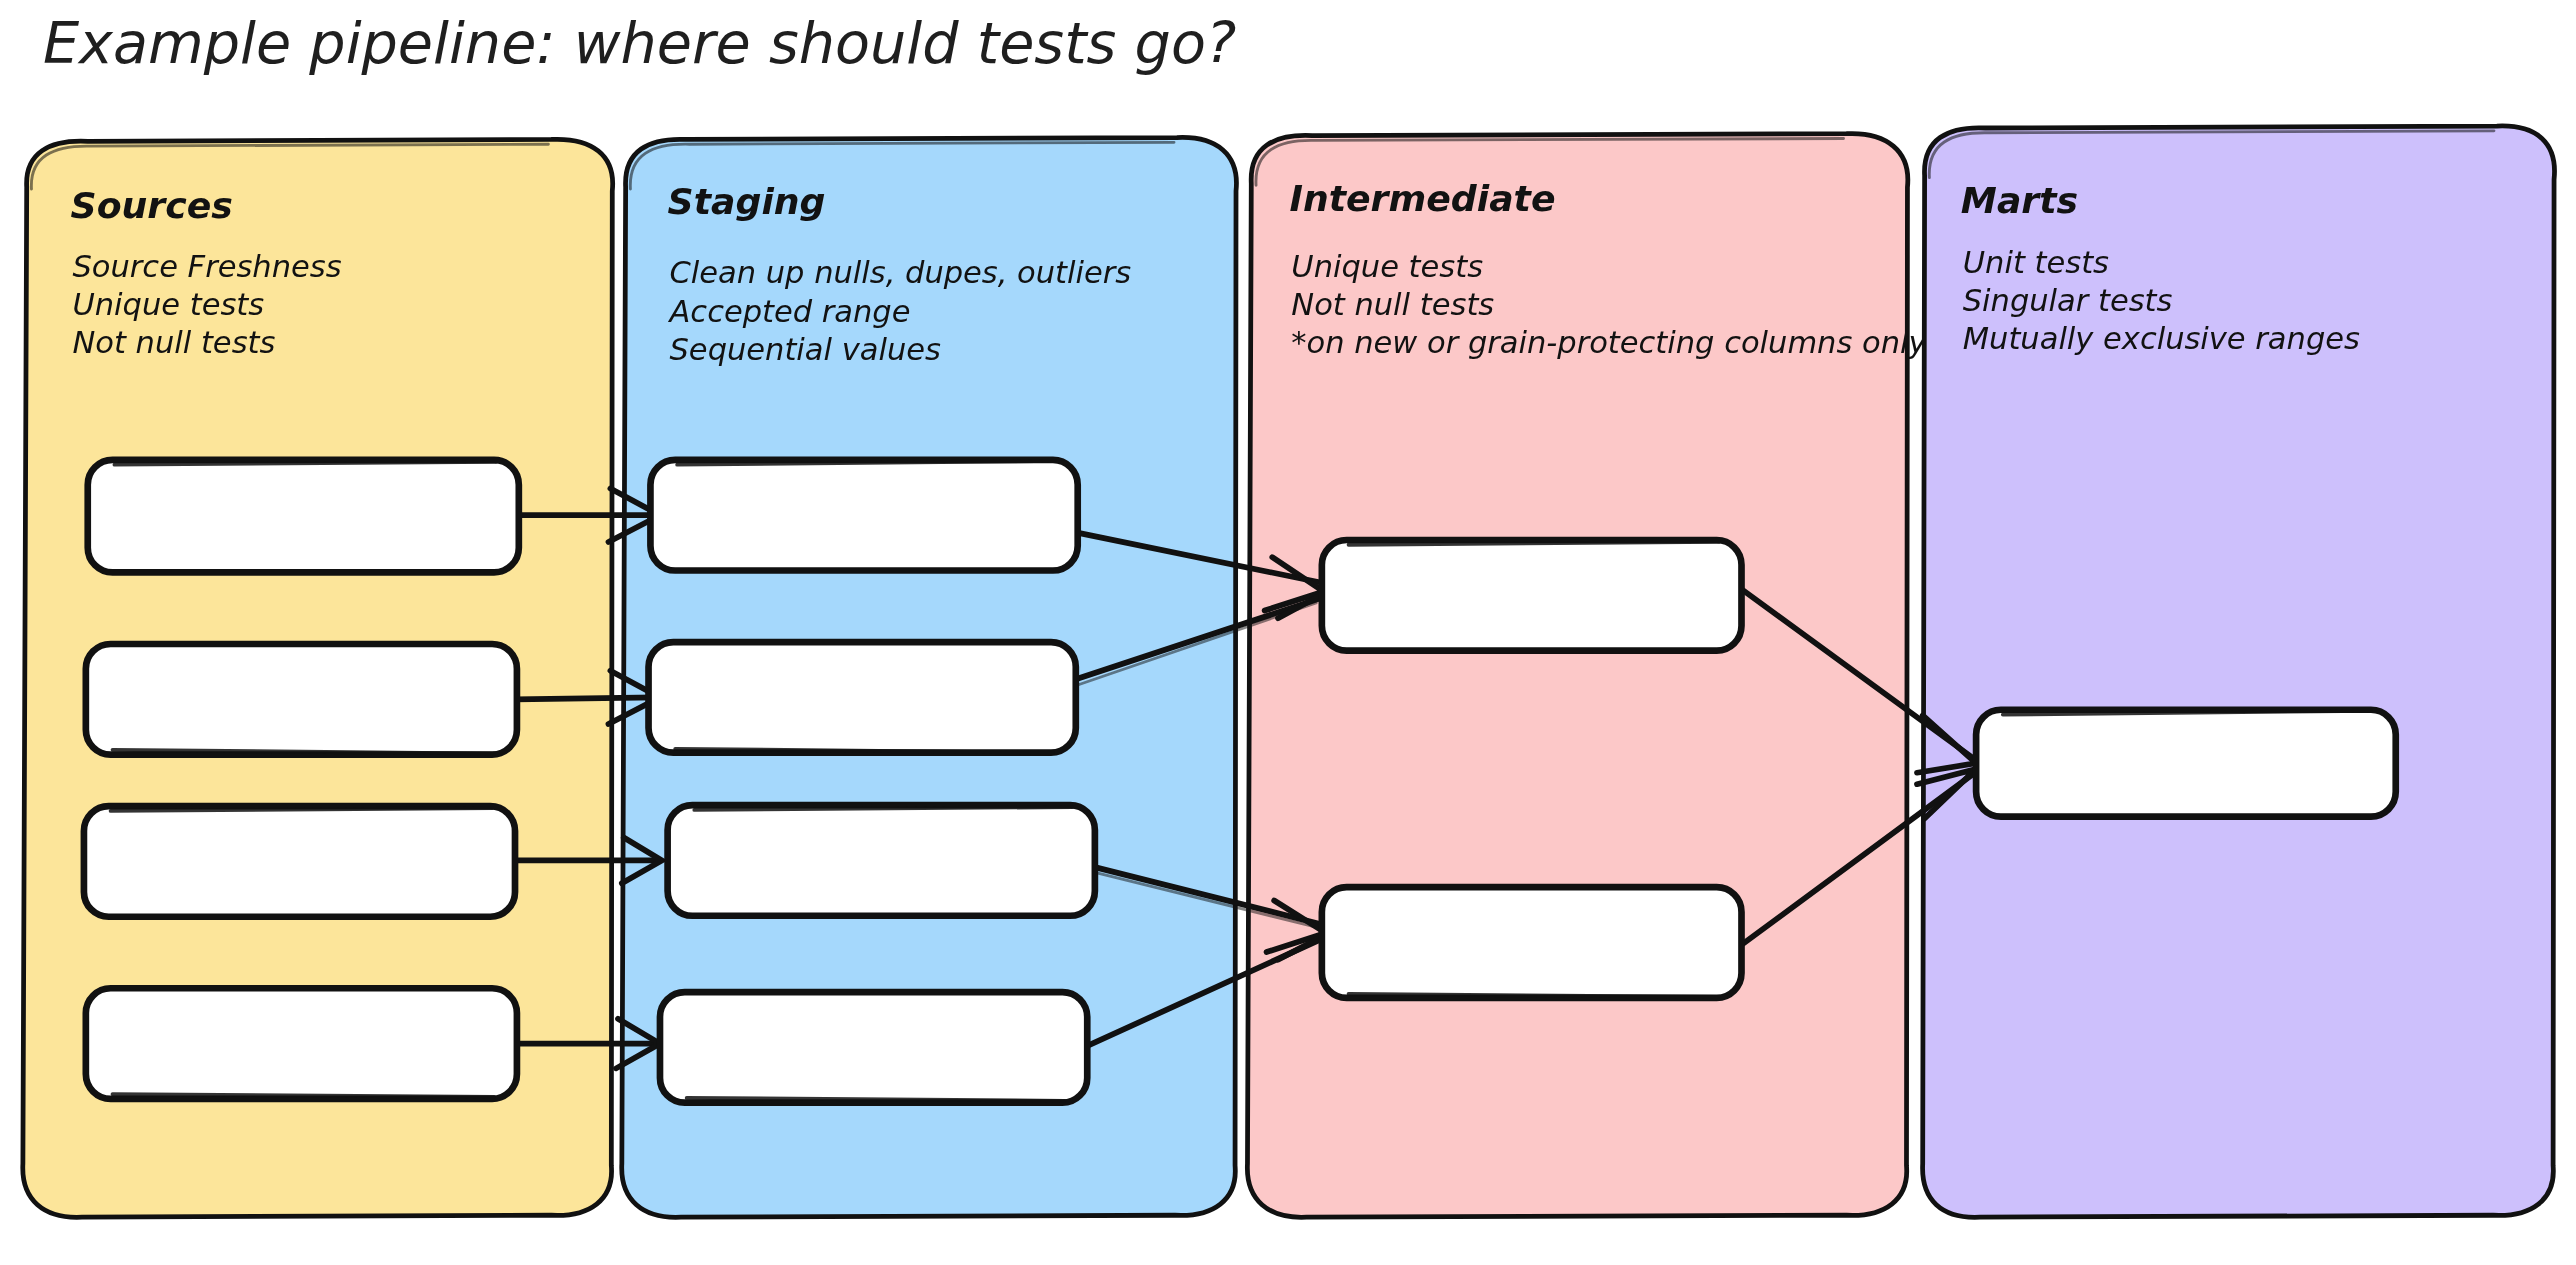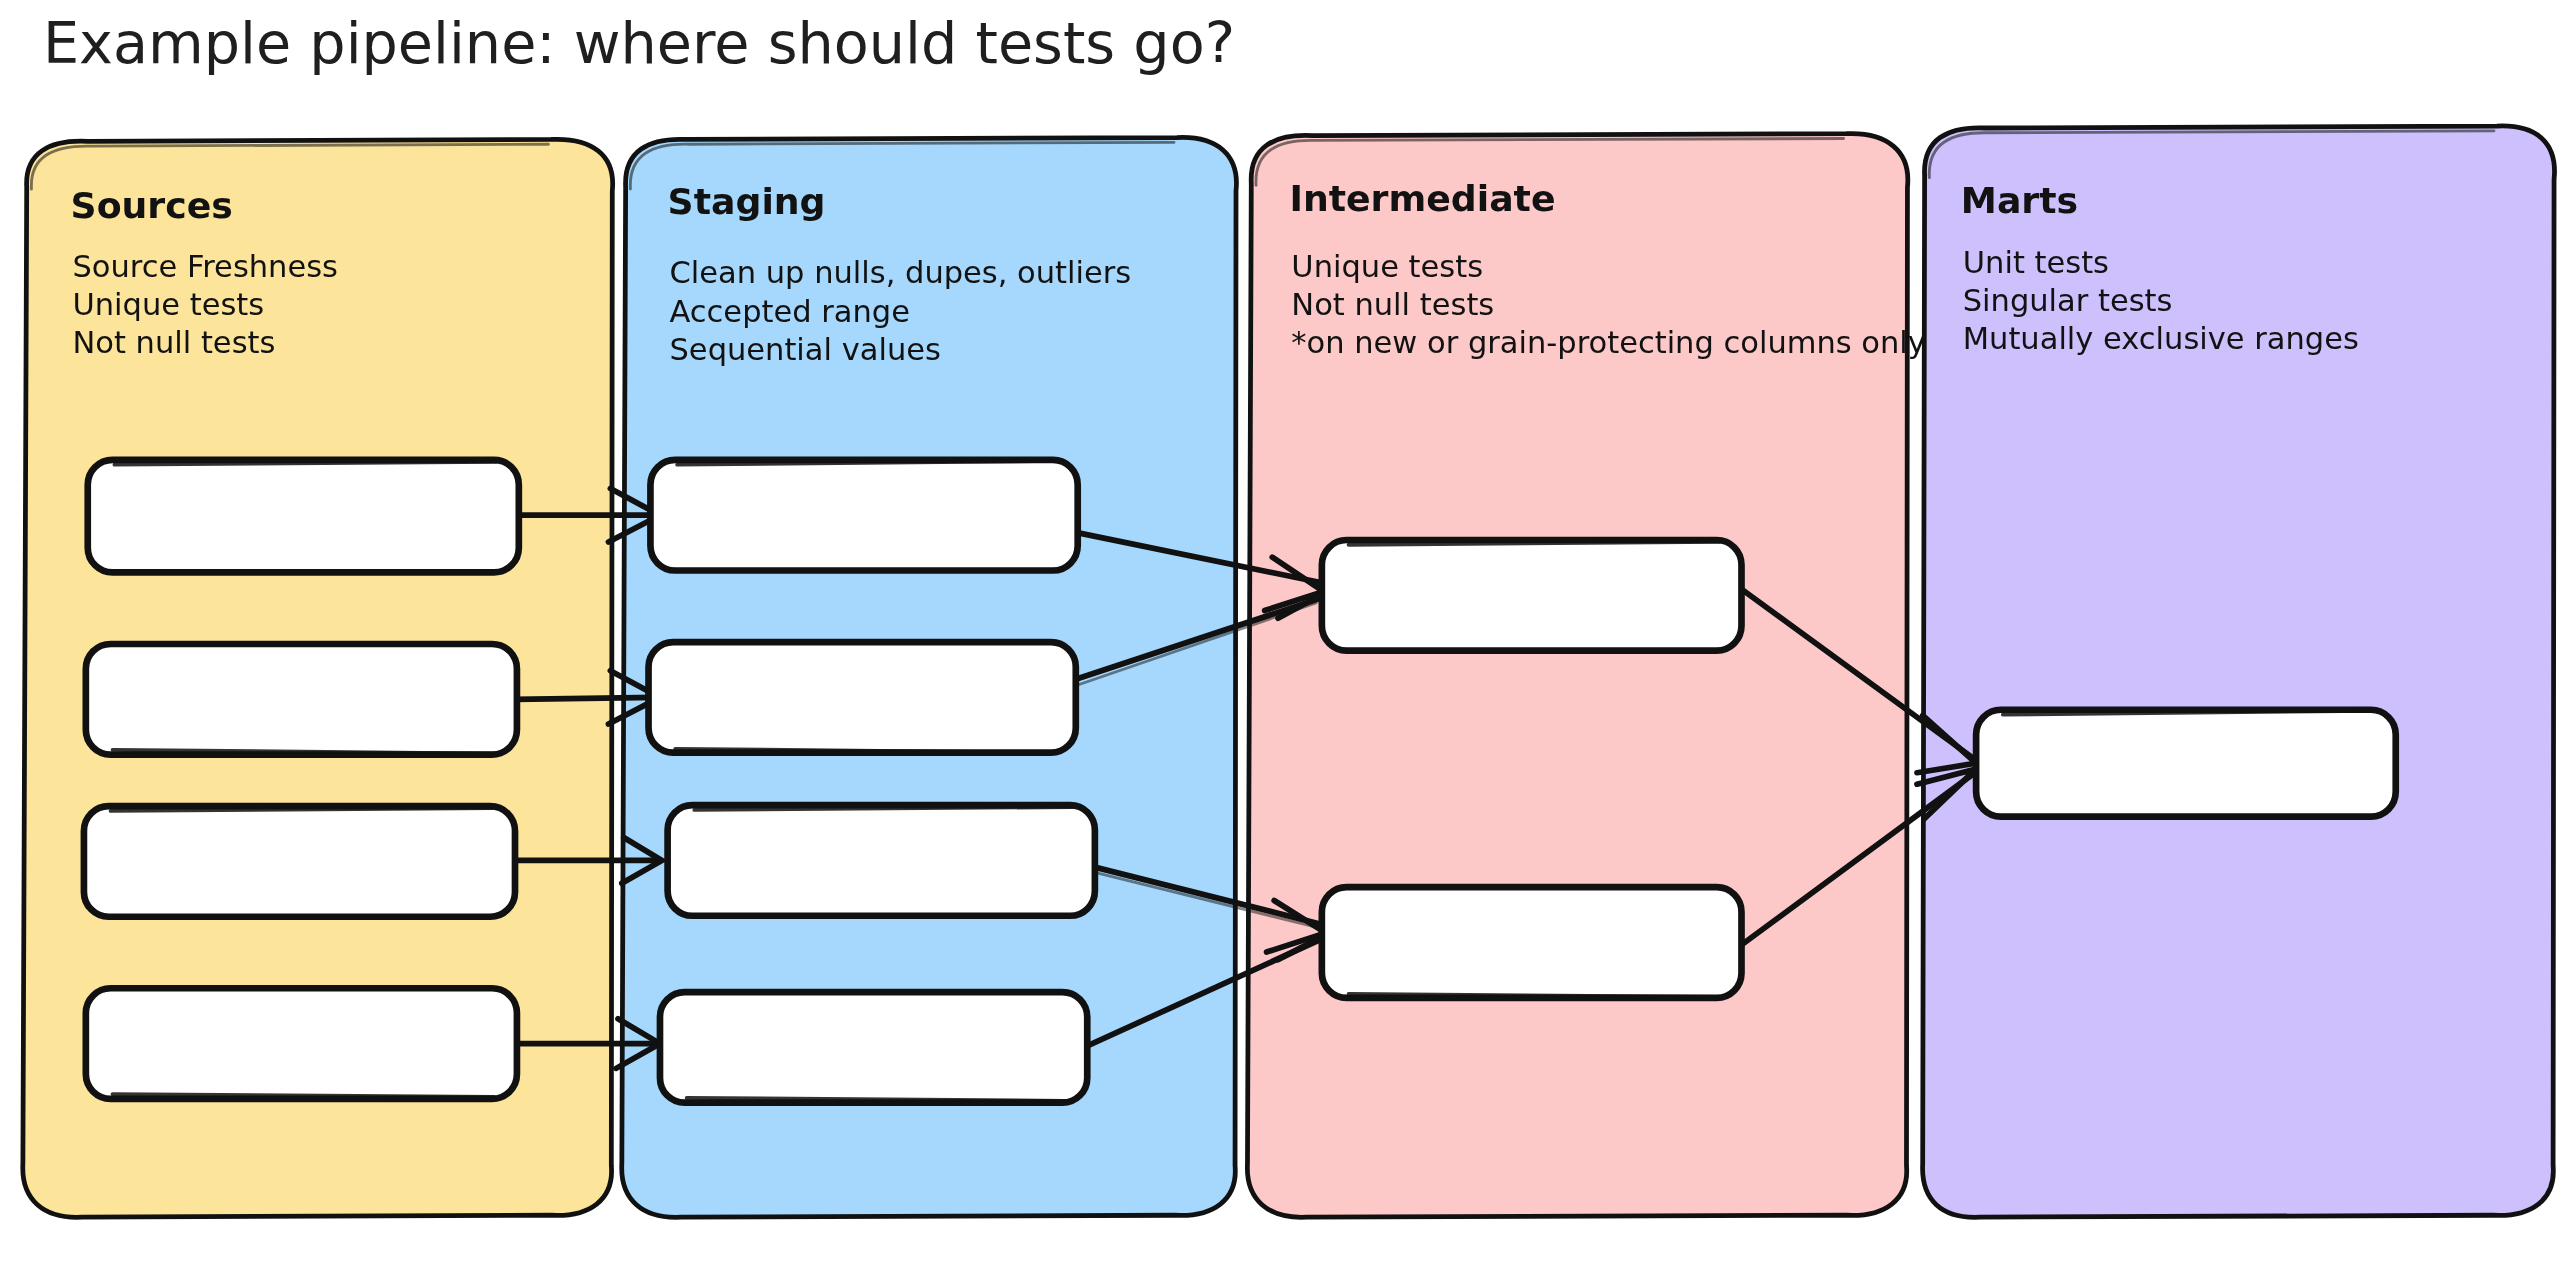--- a/index.html
+++ b/index.html
@@ -9,21 +9,21 @@
   }
   body {
     width: 2576px; height: 1266px;
     font-family: "DejaVu Sans", sans-serif;
     overflow: hidden;
     position: relative;
   }
   #stage {
     position: absolute;
     left: 0; top: 0;
-    width: 2576px; height: 1266px;
+    width: 2576px; height: 1266px; font-style: italic;
   }
   #diagram-svg {
     position: absolute;
     left: 0; top: 0;
     width: 2576px; height: 1266px;
   }
   .title-text {
     font-size: 60px;
     font-weight: 400;
     fill: #1f1f1f;

